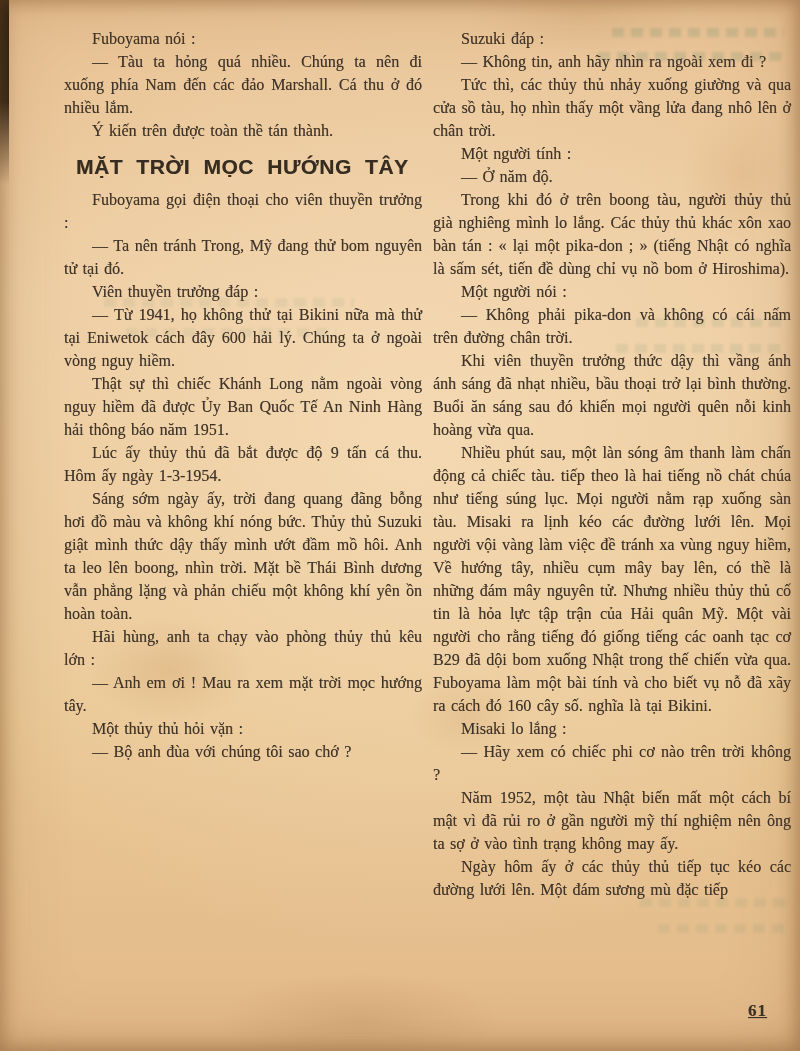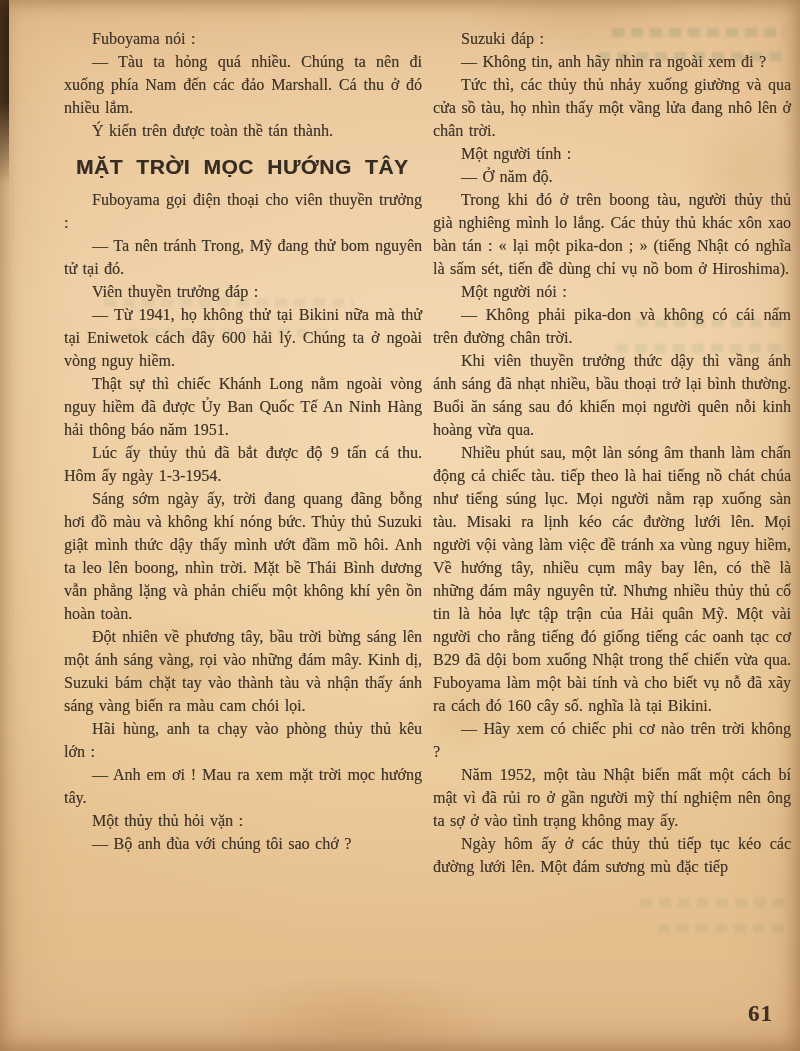--- a/index.html
+++ b/index.html
@@ -70,23 +70,24 @@
     font-weight:700;
     font-size:21px; line-height:26px;
     letter-spacing:0.5px; word-spacing:7px;
     margin:12px 0 8px 12px; text-indent:0;
     color:#362c21;
     text-shadow:0.4px 0.4px 0.4px rgba(54,44,33,0.5);
   }
   .page-number {
     position:absolute; left:748px; top:1001px;
     font-family:"Liberation Serif", serif;
-    font-weight:700; font-size:23px; letter-spacing:1px;
+    font-weight:700; font-size:17px; letter-spacing:1px;
     color:#3a3025;
     text-shadow:0.3px 0.3px 0.4px rgba(58,48,37,0.5);
+    text-decoration:underline;
   }
 </style>
 </head>
 <body>
 
 <div class="page">
 
   <div class="stain stain1"></div>
   <div class="stain stain2"></div>
   <div class="stain stain3"></div>
@@ -107,38 +108,38 @@
       <p class="para">— Tàu ta hỏng quá nhiều. Chúng ta nên đi xuống phía Nam đến các đảo Marshall. Cá thu ở đó nhiều lắm.</p>
       <p class="para">Ý kiến trên được toàn thề tán thành.</p>
       <h2 class="heading">MẶT TRỜI MỌC HƯỚNG TÂY</h2>
       <p class="para">Fuboyama gọi điện thoại cho viên thuyền trưởng :</p>
       <p class="para">— Ta nên tránh Trong, Mỹ đang thử bom nguyên tử tại đó.</p>
       <p class="para">Viên thuyền trưởng đáp :</p>
       <p class="para">— Từ 1941, họ không thử tại Bikini nữa mà thử tại Eniwetok cách đây 600 hải lý. Chúng ta ở ngoài vòng nguy hiềm.</p>
       <p class="para">Thật sự thì chiếc Khánh Long nằm ngoài vòng nguy hiềm đã được Ủy Ban Quốc Tế An Ninh Hàng hải thông báo năm 1951.</p>
       <p class="para">Lúc ấy thủy thủ đã bắt được độ 9 tấn cá thu. Hôm ấy ngày 1-3-1954.</p>
       <p class="para">Sáng sớm ngày ấy, trời đang quang đãng bỗng hơi đồ màu và không khí nóng bức. Thủy thủ Suzuki giật mình thức dậy thấy mình ướt đầm mồ hôi. Anh ta leo lên boong, nhìn trời. Mặt bề Thái Bình dương vẫn phẳng lặng và phản chiếu một không khí yên ồn hoàn toàn.</p>
-      <p class="para">Đột nhiên về phương tây, bầu trời bừng sáng lên một ánh sáng vàng, rọi vào những đám mây. Kinh dị, Suzuki bám chặt tay vào thành tàu và nhận thấy ánh sáng vàng biến ra màu cam chói lọi.</p>
       <p class="para">Hãi hùng, anh ta chạy vào phòng thủy thủ kêu lớn :</p>
       <p class="para">— Anh em ơi ! Mau ra xem mặt trời mọc hướng tây.</p>
       <p class="para">Một thủy thủ hỏi vặn :</p>
       <p class="para">— Bộ anh đùa với chúng tôi sao chớ ?</p>
     </div>
 
   <div class="col col-right">
       <p class="para">Suzuki đáp :</p>
       <p class="para">— Không tin, anh hãy nhìn ra ngoài xem đi ?</p>
       <p class="para">Tức thì, các thủy thủ nhảy xuống giường và qua cửa sồ tàu, họ nhìn thấy một vầng lửa đang nhô lên ở chân trời.</p>
       <p class="para">Một người tính :</p>
       <p class="para">— Ở năm độ.</p>
       <p class="para">Trong khi đó ở trên boong tàu, người thủy thủ già nghiêng mình lo lắng. Các thủy thủ khác xôn xao bàn tán : « lại một pika-don ; » (tiếng Nhật có nghĩa là sấm sét, tiến đề dùng chỉ vụ nồ bom ở Hiroshima).</p>
       <p class="para">Một người nói :</p>
       <p class="para">— Không phải pika-don và không có cái nấm trên đường chân trời.</p>
       <p class="para">Khi viên thuyền trưởng thức dậy thì vầng ánh ánh sáng đã nhạt nhiều, bầu thoại trở lại bình thường. Buổi ăn sáng sau đó khiến mọi người quên nỗi kinh hoàng vừa qua.</p>
       <p class="para">Nhiều phút sau, một làn sóng âm thanh làm chấn động cả chiếc tàu. tiếp theo là hai tiếng nồ chát chúa như tiếng súng lục. Mọi người nằm rạp xuống sàn tàu. Misaki ra lịnh kéo các đường lưới lên. Mọi người vội vàng làm việc đề tránh xa vùng nguy hiềm, Về hướng tây, nhiều cụm mây bay lên, có thề là những đám mây nguyên tử. Nhưng nhiều thủy thủ cố tin là hỏa lực tập trận của Hải quân Mỹ. Một vài người cho rằng tiếng đó giống tiếng các oanh tạc cơ B29 đã dội bom xuống Nhật trong thế chiến vừa qua. Fuboyama làm một bài tính và cho biết vụ nỗ đã xãy ra cách đó 160 cây số. nghĩa là tại Bikini.</p>
+      <p class="para">Misaki lo lắng :</p>
       <p class="para">— Hãy xem có chiếc phi cơ nào trên trời không ?</p>
       <p class="para">Năm 1952, một tàu Nhật biến mất một cách bí mật vì đã rủi ro ở gần người mỹ thí nghiệm nên ông ta sợ ở vào tình trạng không may ấy.</p>
       <p class="para">Ngày hôm ấy ở các thủy thủ tiếp tục kéo các đường lưới lên. Một đám sương mù đặc tiếp</p>
     </div>
 
   <div class="page-number">61</div>
 
   <div class="edge-strip"></div>
   <div class="vignette"></div>
 </div>

